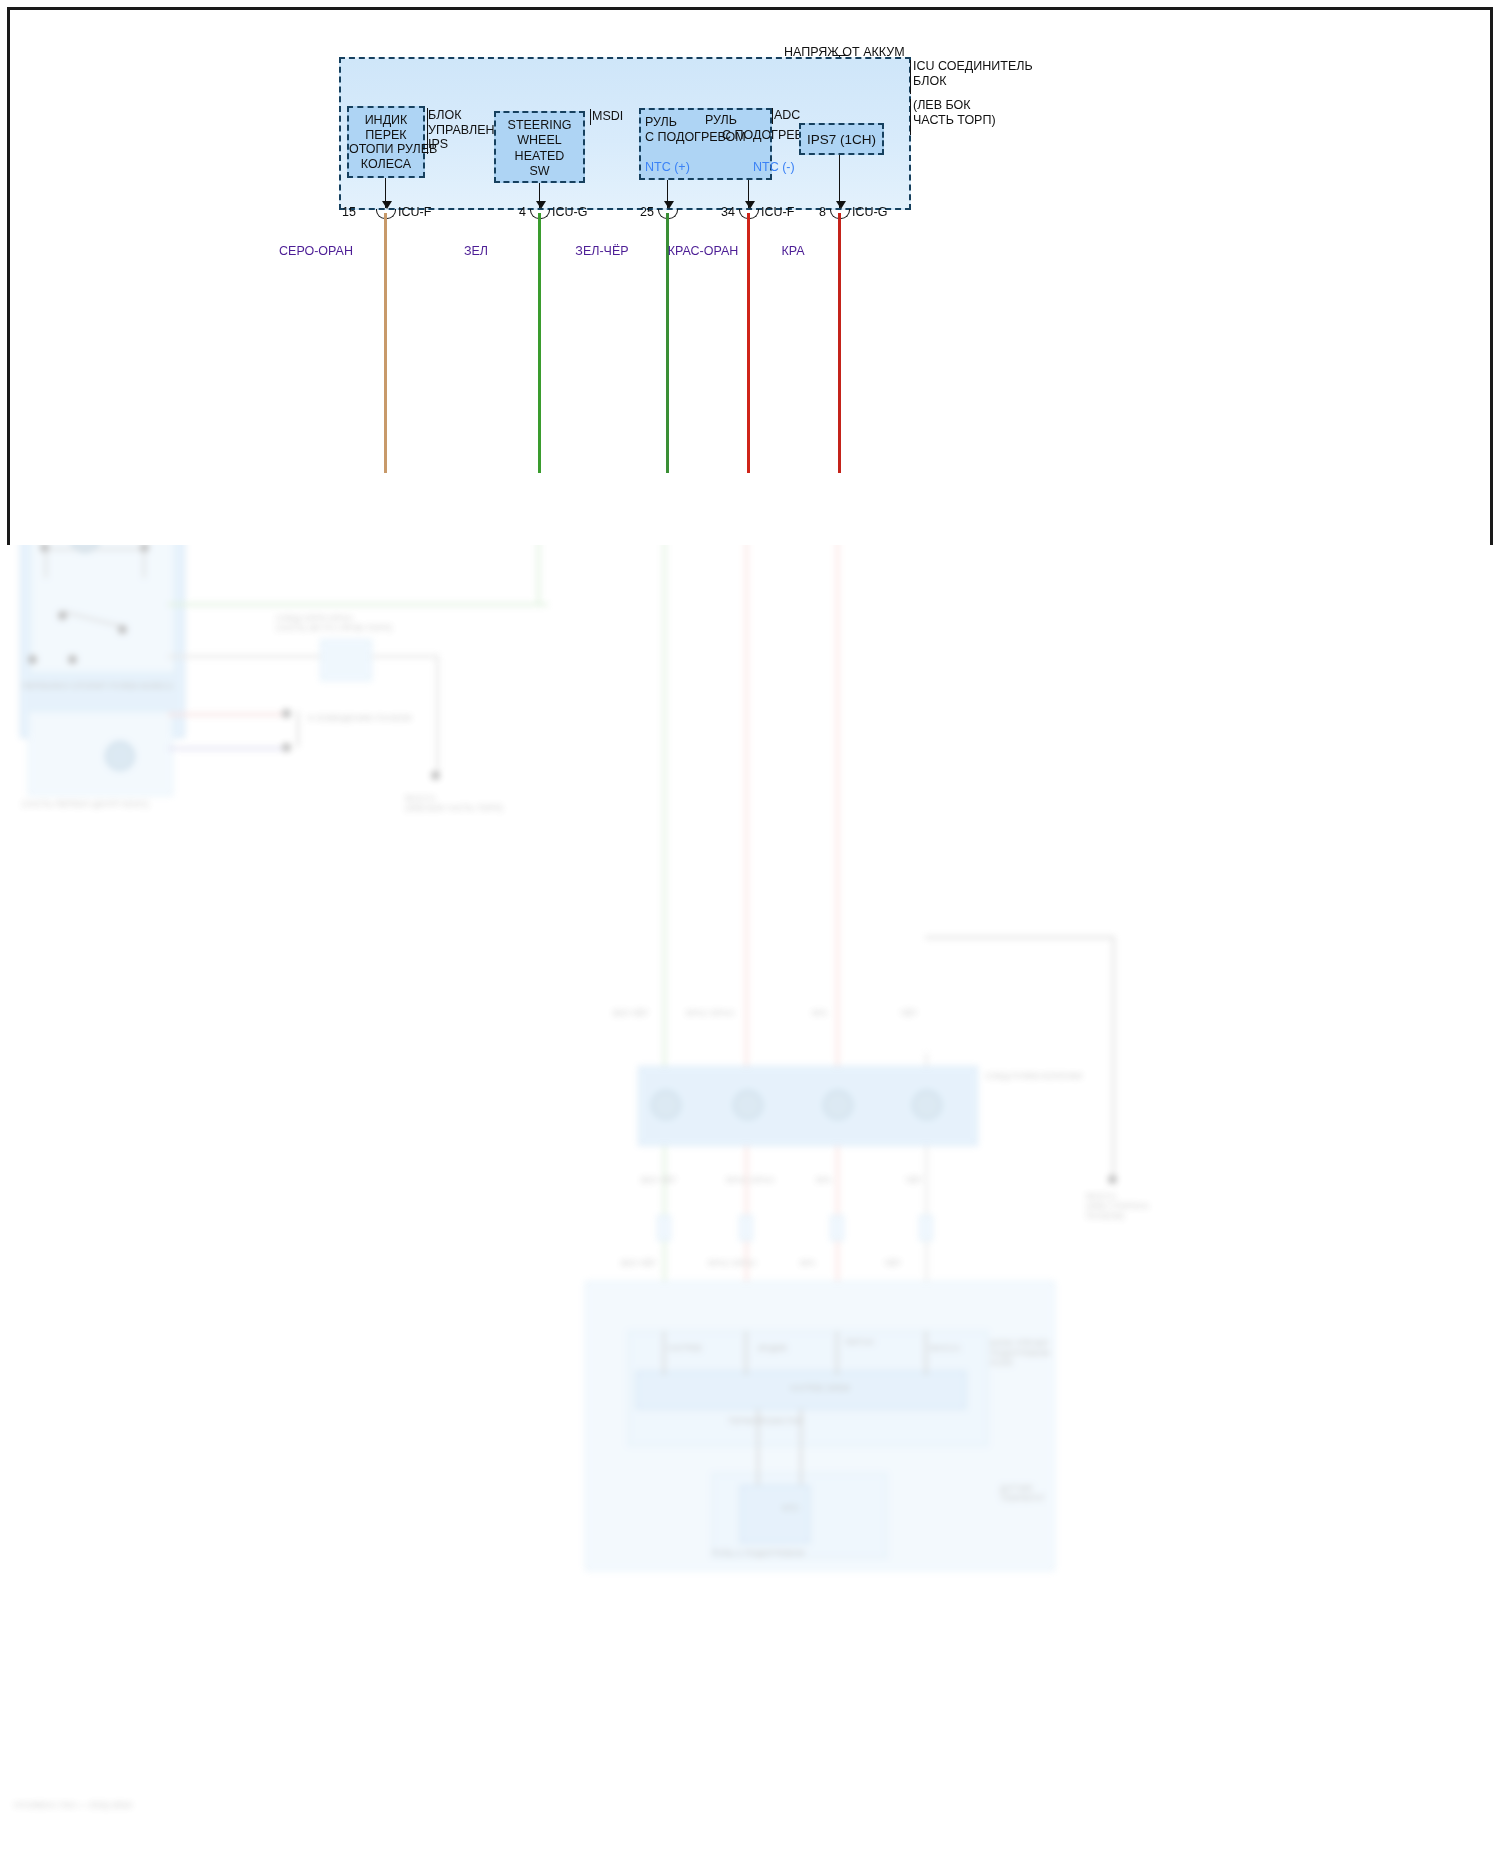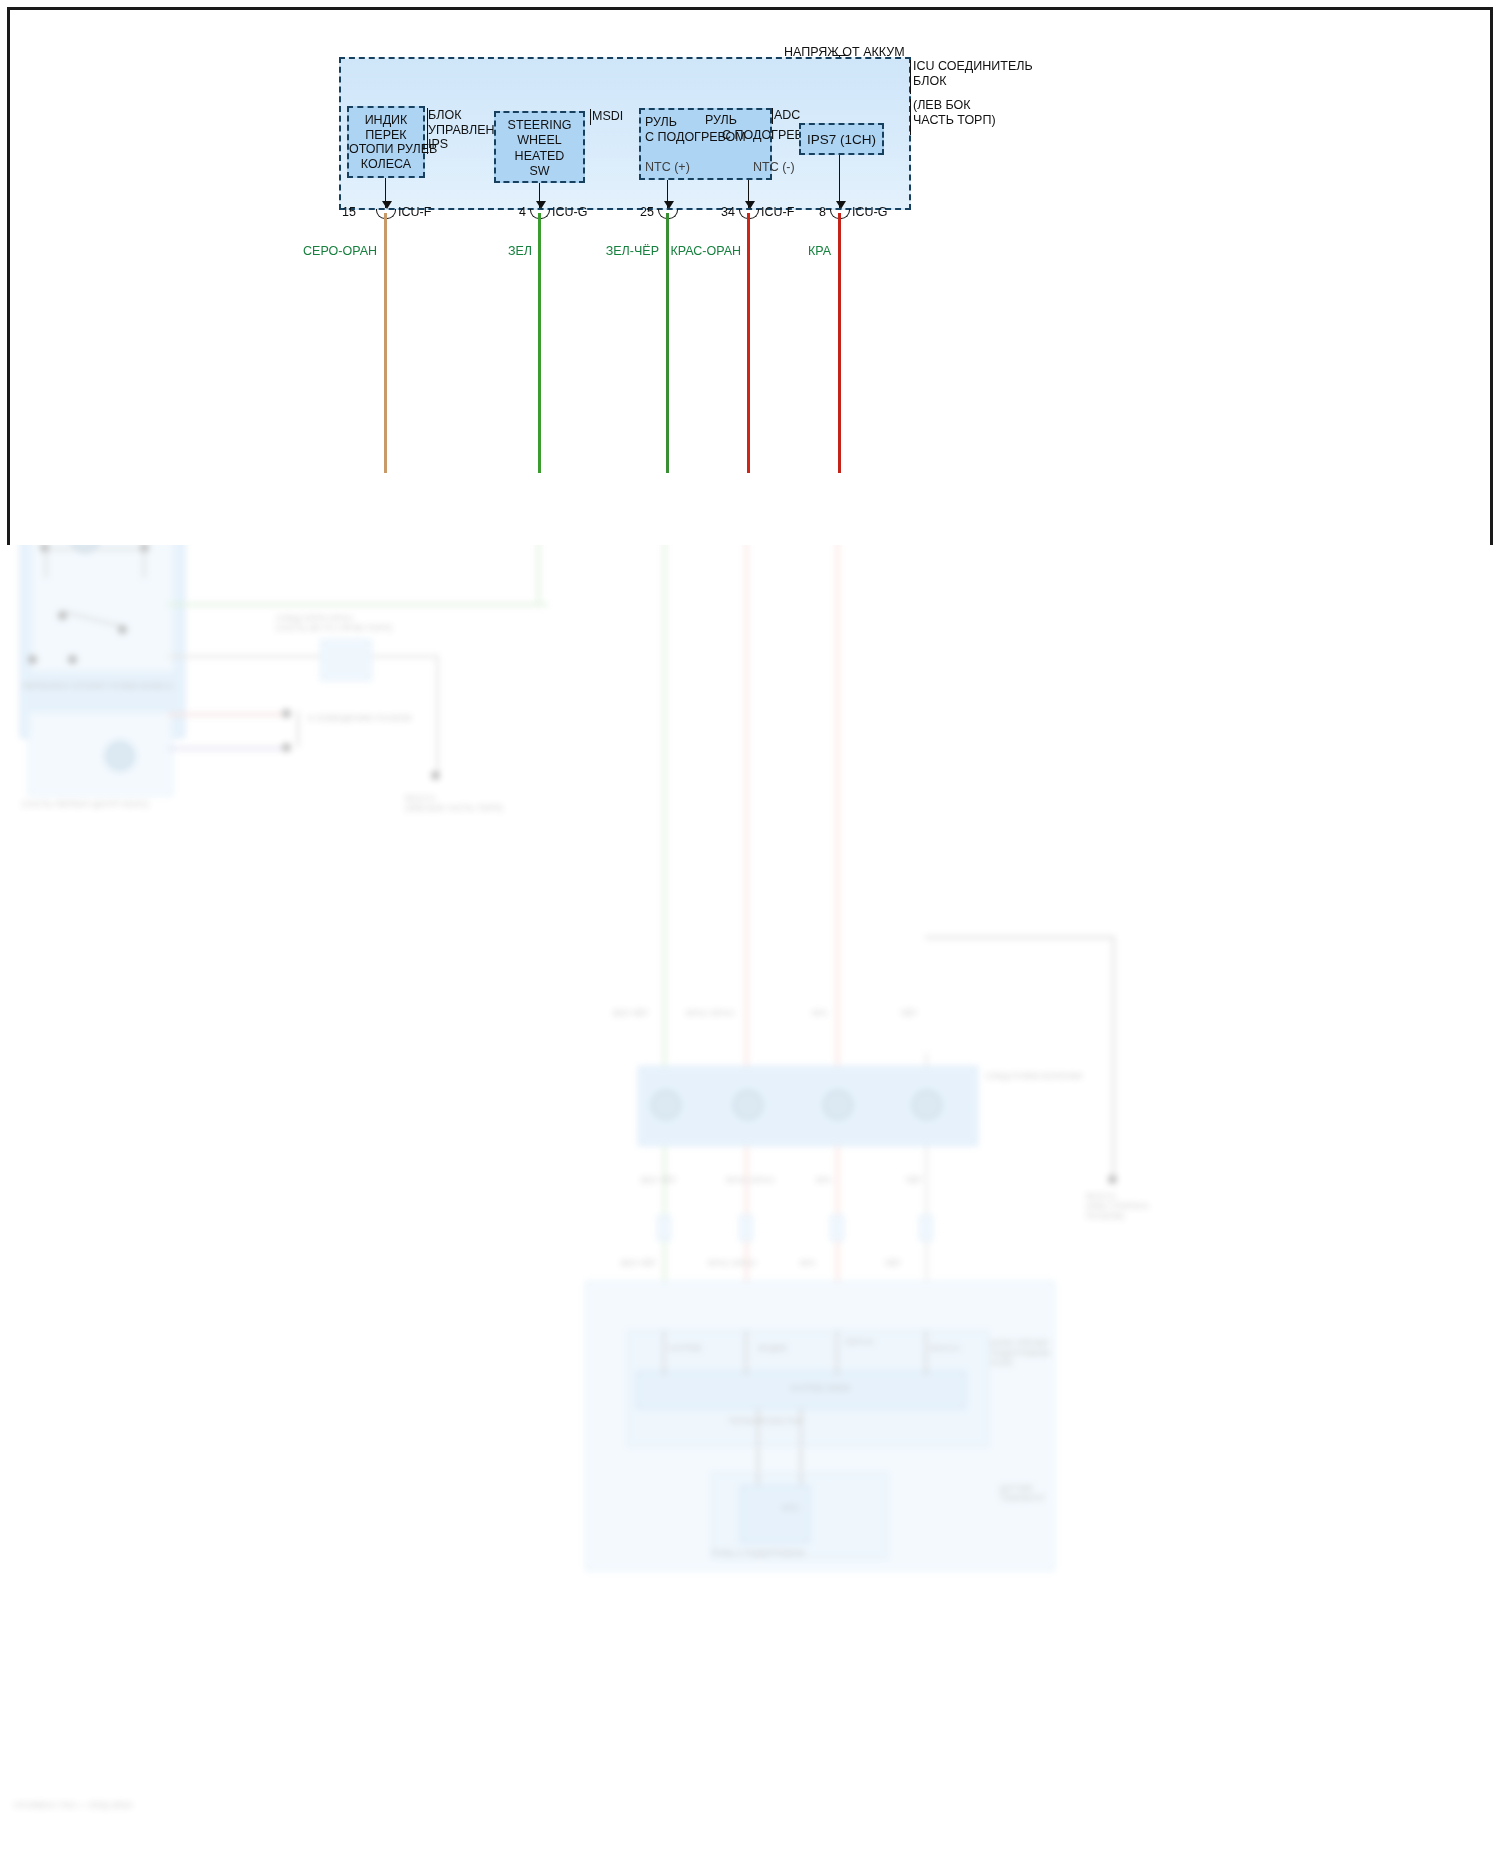--- a/index.html
+++ b/index.html
@@ -40,21 +40,21 @@
   .sub.b1{left:347px;top:106px;width:78px;height:72px;}
   .sub.b2{left:494px;top:111px;width:91px;height:72px;}
   .sub.b3{left:639px;top:108px;width:133px;height:72px;}
   .sub.b4{left:799px;top:123px;width:85px;height:32px;padding-top:7px;}
 
   .sub .ln{display:block;white-space:nowrap;}
   .b1 .ln{font-size:12.5px;line-height:14.6px;}
   .b2 .ln{font-size:12.5px;line-height:15.4px;}
 
   
-  .ntc{position:absolute;font-size:12.5px;color:#404040;}
+  .ntc{position:absolute;font-size:12.5px;color:#3b82f6;}
   .ntc.p{left:645px;top:160px;}
   .ntc.m{left:753px;top:160px;}
   .b3 .hd{display:block;font-size:12.5px;line-height:14.5px;}
 
   
   .lbl{position:absolute;font-size:12.5px;color:#111;line-height:14.6px;white-space:nowrap;}
   .lbl.blok{left:428px;top:108px;}
   .lbl.msdi{left:592px;top:109px;}
   .lbl.adc{left:774px;top:108px;}
   .lbl.batt{left:784px;top:45px;}
@@ -111,21 +111,21 @@
   .pinname.c5{left:852px;top:205px;}
 
   
   .wire{position:absolute;width:3px;}
   .w1{left:383.5px;top:213px;height:260px;background:#c89a6a;}
   .w2{left:537.5px;top:213px;height:260px;background:#3a9c2e;}
   .w3{left:665.5px;top:213px;height:260px;background:#3a8f35;}
   .w4{left:746.5px;top:213px;height:260px;background:#cf2418;}
   .w5{left:837.5px;top:213px;height:260px;background:#c4231a;}
 
-  .wlbl{position:absolute;font-size:12.5px;color:#15803d;white-space:nowrap;text-align:right;}
+  .wlbl{position:absolute;font-size:12.5px;color:#4c1d95;white-space:nowrap;text-align:center;}
   .wlbl.v1{left:255px;top:244px;width:122px;}
   .wlbl.v2{left:420px;top:244px;width:112px;}
   .wlbl.v3{left:545px;top:244px;width:114px;}
   .wlbl.v4{left:665px;top:244px;width:76px;}
   .wlbl.v5{left:755px;top:244px;width:76px;}
 
   
   #faded{
     position:absolute;left:0;top:463px;width:1500px;height:1398px;
     filter:blur(3.2px);opacity:.30;

